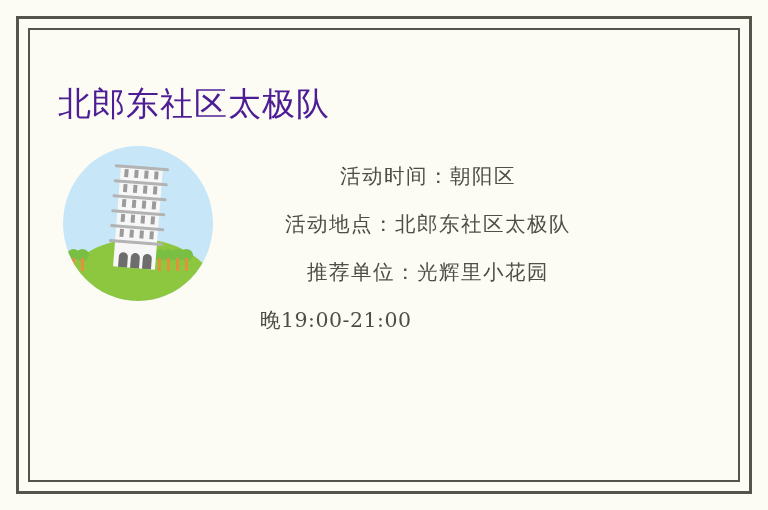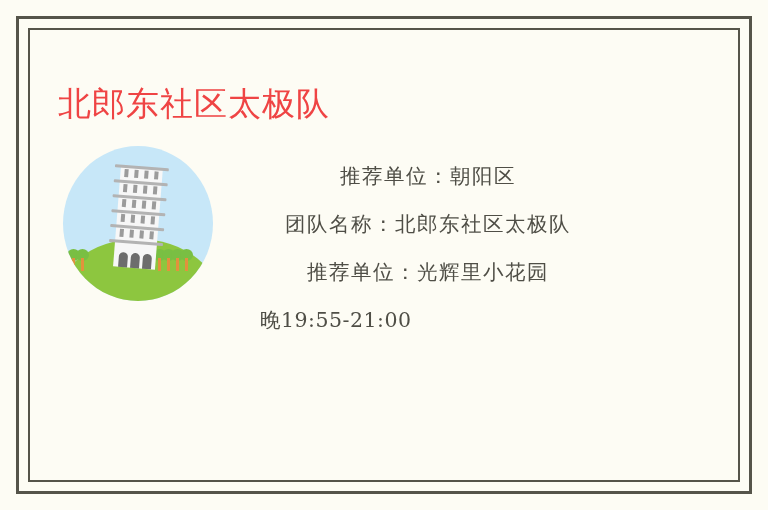--- a/index.html
+++ b/index.html
@@ -41,21 +41,21 @@
     box-sizing: border-box;
   }
 
   
   #page-title {
     position: absolute;
     left: 58px;
     top: 60px;
     font-size: 33px;
     line-height: 44px;
-    color: #ef4444;
+    color: #4c1d95;
     letter-spacing: 1px;
     white-space: nowrap;
     font-weight: 400;
   }
 
   
   #content {
     position: absolute;
     left: 28px;
     top: 130px;
@@ -278,20 +278,20 @@
 
           <div class="arch" style="left:11px"></div>
           <div class="arch" style="left:23px"></div>
           <div class="arch" style="left:35px"></div>
         </div>
 
       </div>
     </div>
 
     <div id="info-block">
-      <span class="info-line">推荐单位：朝阳区</span>
-      <span class="info-line">团队名称：北郎东社区太极队</span>
+      <span class="info-line">活动时间：朝阳区</span>
+      <span class="info-line">活动地点：北郎东社区太极队</span>
       <span class="info-line">推荐单位：光辉里小花园</span>
-      <span class="info-line wrap-tail">晚19:55-21:00</span>
+      <span class="info-line wrap-tail">晚19:00-21:00</span>
     </div>
 
   </div>
 </div>
 
 </body></html>

